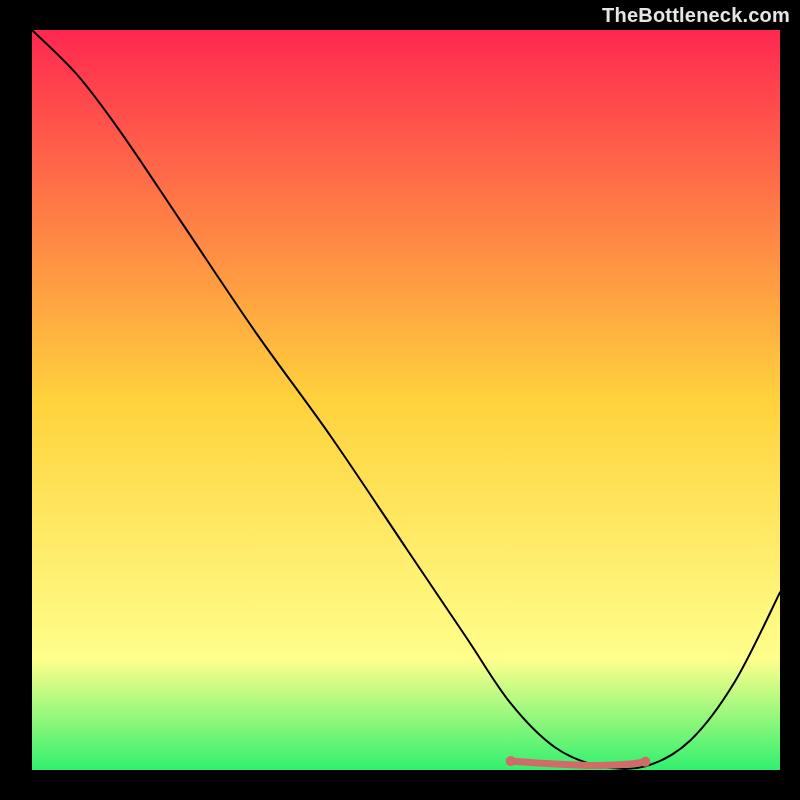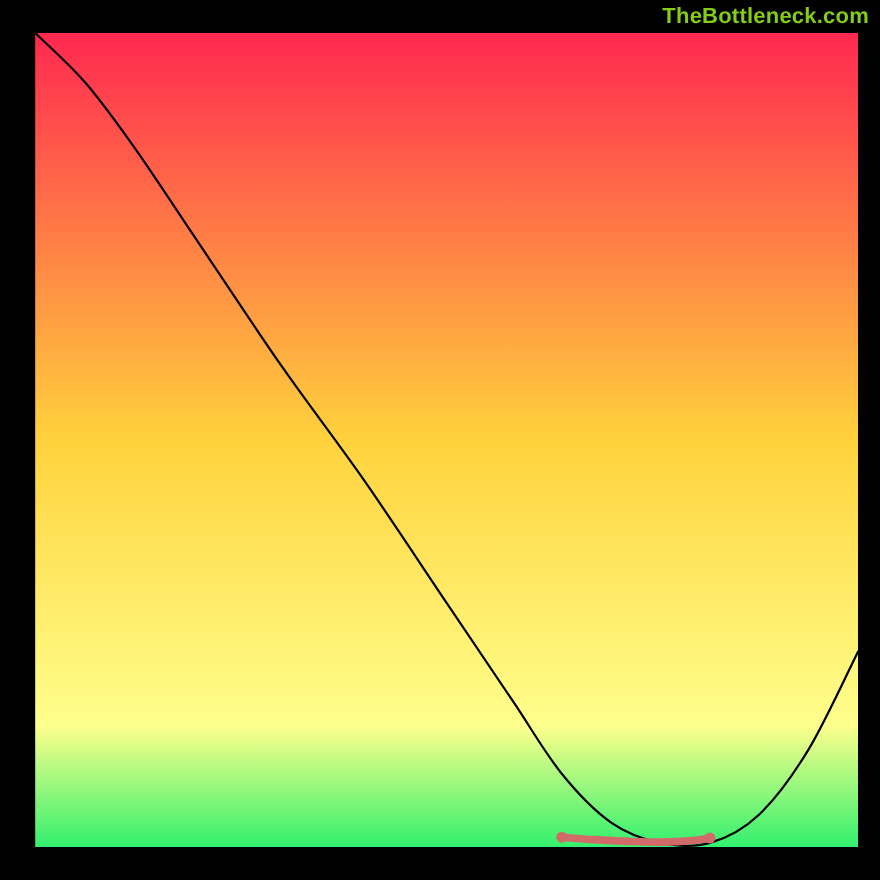--- a/index.html
+++ b/index.html
@@ -13,21 +13,21 @@
   }
   .stage {
     position: relative;
     width: 800px;
     height: 800px;
   }
   .watermark {
     position: absolute;
     top: 4px;
     right: 10px;
-    color: #84cc16;
+    color: #e5e5e5;
     font-size: 20px;
     font-weight: 600;
     letter-spacing: 0.2px;
     z-index: 5;
   }
   svg.plot {
     position: absolute;
     left: 0;
     top: 0;
     width: 800px;

